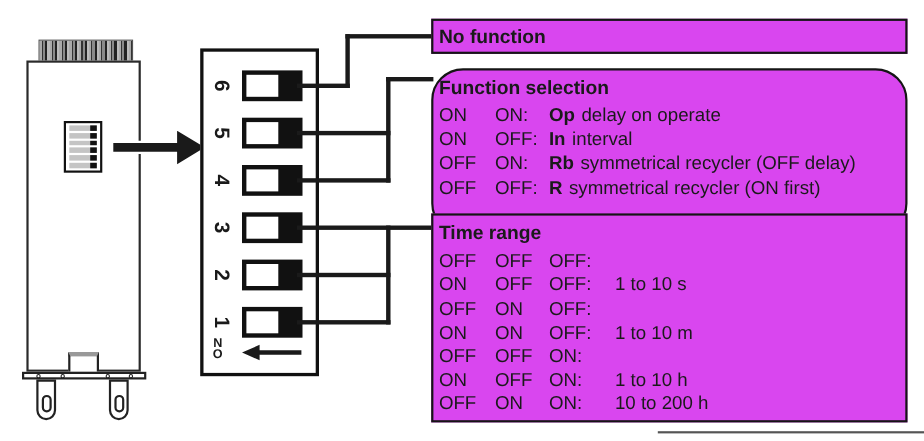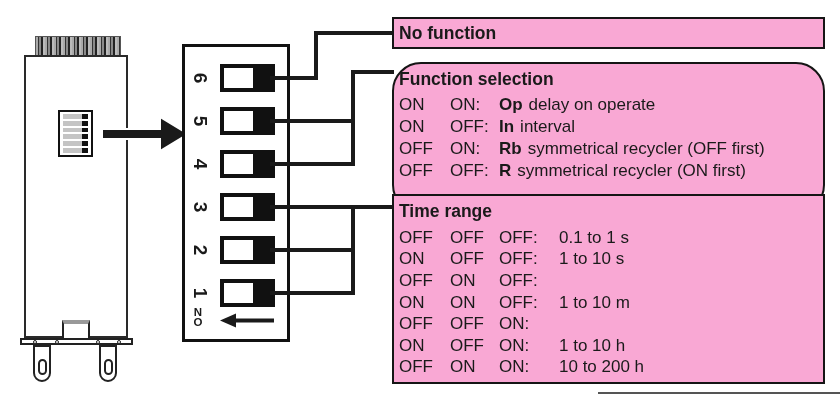--- a/index.html
+++ b/index.html
@@ -27,21 +27,21 @@
   .panel{left:182px;top:44px;width:108px;height:298px;border:3px solid #111;background:#fff;box-sizing:border-box;}
   .sw{left:220px;width:55px;height:28px;background:#111;}
   .sw .slider{position:absolute;left:4px;top:4px;width:29px;height:20px;background:#fff;}
   .num{left:188px;width:24px;height:24px;text-align:center;line-height:24px;
     font-size:19px;font-weight:bold;transform:rotate(90deg);}
   .on-label{left:191px;top:307px;width:14px;display:flex;flex-direction:column-reverse;align-items:center;
     font-size:11.5px;font-weight:bold;line-height:10px;letter-spacing:0;}
   
   .ln{background:#1a1a1a;}
   
-  .ann{border:2px solid #151515;background:#f9a8d4;box-sizing:border-box;}
+  .ann{border:2px solid #151515;background:#d946ef;box-sizing:border-box;}
   .ann-title{font-size:17.5px;font-weight:bold;line-height:24px;}
   .bnf{left:392px;top:17px;width:433px;height:32px;display:flex;align-items:center;padding-left:5px;}
   .bfs{left:392px;top:62px;width:433px;height:152px;padding:3px 0 0 5px;border-radius:29px;}
   .btr{left:392px;top:194px;width:433px;height:190px;padding:3px 0 0 5px;}
   .fs-rows{margin-top:3px;}
   .tr-rows{margin-top:4px;}
   .fs-row{display:grid;grid-template-columns:51px 49px auto;height:22px;align-items:center;font-size:17px;}
   .tr-row{display:grid;grid-template-columns:51px 49px 60px auto;height:21.6px;align-items:center;font-size:17px;}
   .code{font-weight:bold;margin-right:6px;}
   .page-rule{left:598px;top:392px;width:242px;height:2px;background:#555;}
@@ -154,38 +154,37 @@
         <span><b class="code">Op</b><span>delay on operate</span></span>
       </div>
       <div class="fs-row">
         <span>ON</span>
         <span>OFF:</span>
         <span><b class="code">In</b><span>interval</span></span>
       </div>
       <div class="fs-row">
         <span>OFF</span>
         <span>ON:</span>
-        <span><b class="code">Rb</b><span>symmetrical recycler (OFF first)</span></span>
+        <span><b class="code">Rb</b><span>symmetrical recycler (OFF delay)</span></span>
       </div>
       <div class="fs-row">
         <span>OFF</span>
         <span>OFF:</span>
         <span><b class="code">R</b><span>symmetrical recycler (ON first)</span></span>
       </div>
     </div>
   </div>
 
   <div class="abs ann btr">
     <div class="ann-title">Time range</div>
     <div class="tr-rows">
       <div class="tr-row">
         <span>OFF</span>
         <span>OFF</span>
         <span>OFF:</span>
-        <span>0.1 to 1 s</span>
       </div>
       <div class="tr-row">
         <span>ON</span>
         <span>OFF</span>
         <span>OFF:</span>
         <span>1 to 10 s</span>
       </div>
       <div class="tr-row">
         <span>OFF</span>
         <span>ON</span>

